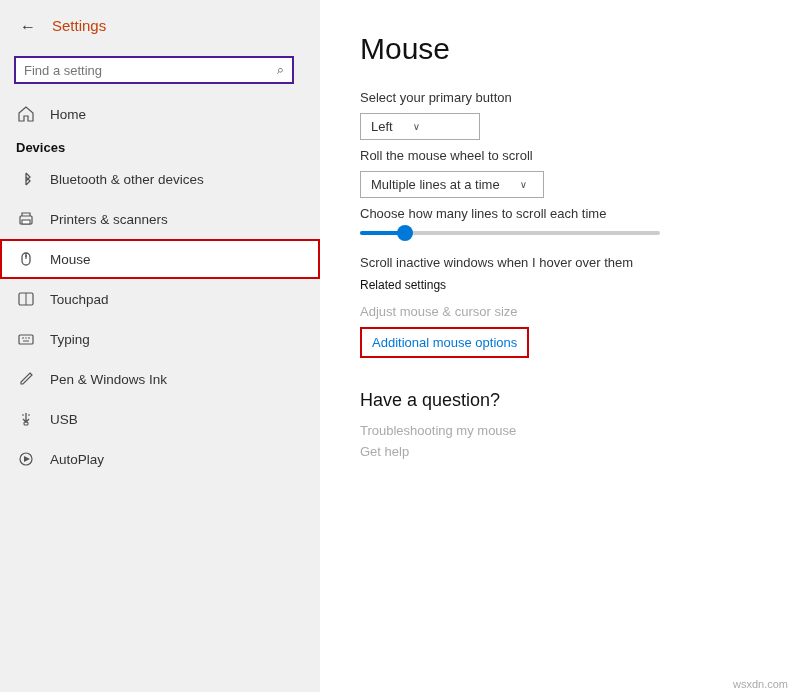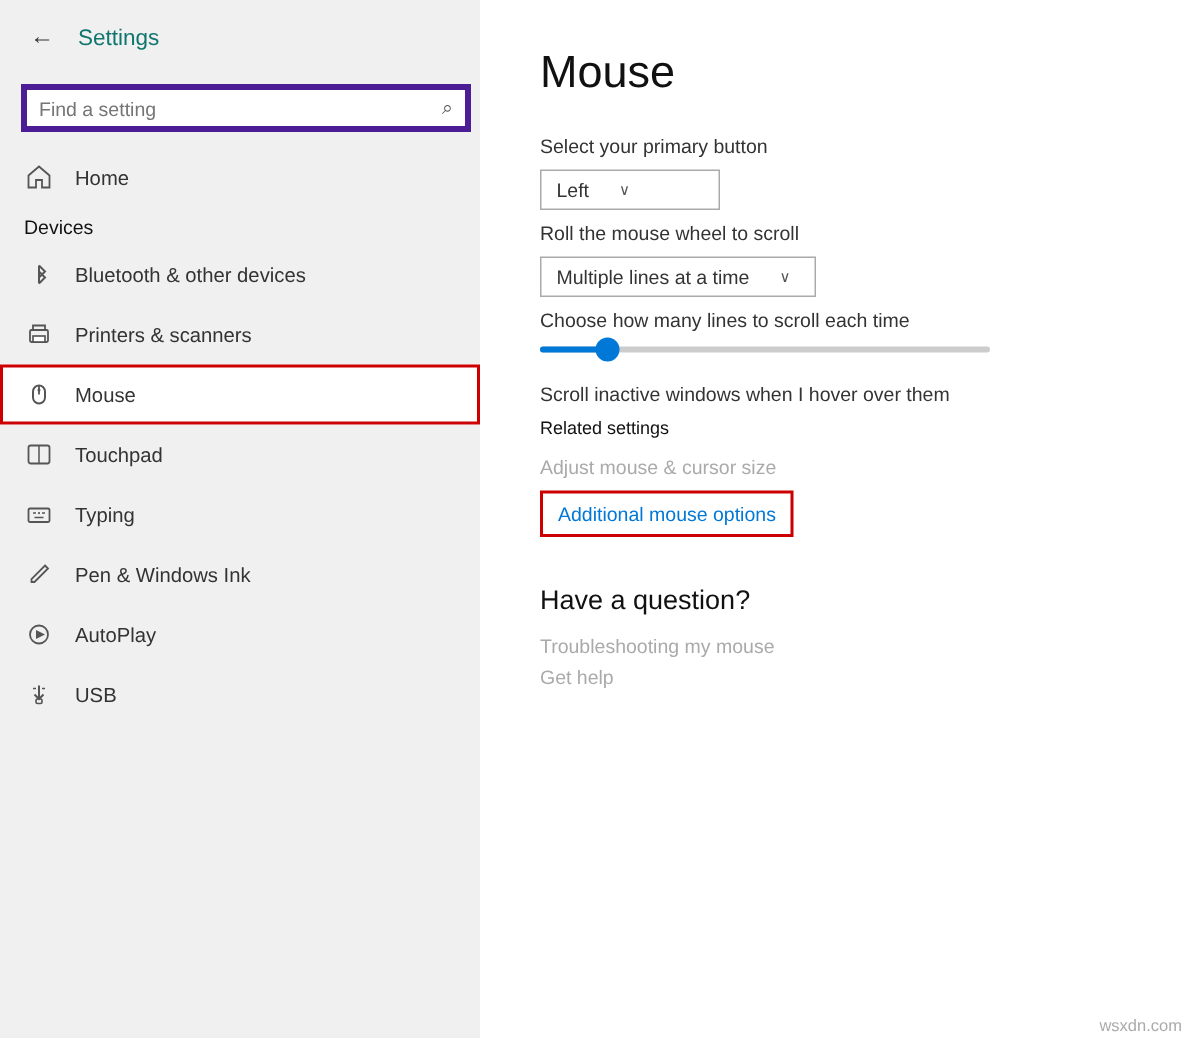--- a/index.html
+++ b/index.html
@@ -34,30 +34,30 @@
       background: none;
       border: none;
       cursor: pointer;
       font-size: 16px;
       color: #333;
       padding: 4px;
     }
 
     .sidebar-title {
       font-size: 15px;
-      color: #0f766e;
+      color: #c2410c;
       font-weight: 400;
     }
 
     .search-box {
-      margin: 6px 6px 10px 14px;
+      margin: 6px 26px 10px 14px;
       display: flex;
       align-items: center;
       background: #fff;
-      border: 4px solid #4c1d95;
+      border: 2px solid #4c1d95;
       padding: 4px 8px;
     }
 
     .search-box input {
       border: none;
       outline: none;
       font-size: 13px;
       color: #555;
       flex: 1;
       background: transparent;
@@ -66,21 +66,21 @@
     .search-icon-btn {
       background: none;
       border: none;
       cursor: pointer;
       color: #555;
       font-size: 13px;
     }
 
     .sidebar-section-label {
       font-size: 13px;
-      font-weight: 400;
+      font-weight: 700;
       color: #111;
       padding: 6px 16px 4px 16px;
     }
 
     .nav-item {
       display: flex;
       align-items: center;
       padding: 10px 16px;
       gap: 14px;
       cursor: pointer;
@@ -348,37 +348,37 @@
       <svg width="18" height="18" viewBox="0 0 18 18" fill="none">
         <path d="M13 3l2 2-9 9H4v-2L13 3z" stroke="#555" stroke-width="1.2" fill="none"></path>
       </svg>
     </span>
     <span>Pen &amp; Windows Ink</span>
   </div>
 
   <div class="nav-item">
     <span class="nav-icon">
       <svg width="18" height="18" viewBox="0 0 18 18" fill="none">
-        <circle cx="9" cy="9" r="6" stroke="#555" stroke-width="1.2"></circle>
-        <polygon points="7,6 13,9 7,12" fill="#555"></polygon>
-      </svg>
-    </span>
-    <span>AutoPlay</span>
-  </div>
-
-  <div class="nav-item">
-    <span class="nav-icon">
-      <svg width="18" height="18" viewBox="0 0 18 18" fill="none">
         <path d="M9 3v9M6 9l3 3 3-3" stroke="#555" stroke-width="1.3"></path>
         <rect x="7" y="12" width="4" height="3" rx="1" stroke="#555" stroke-width="1.1"></rect>
         <line x1="5" y1="5" x2="7" y2="5" stroke="#555" stroke-width="1"></line>
         <line x1="11" y1="5" x2="13" y2="5" stroke="#555" stroke-width="1"></line>
       </svg>
     </span>
     <span>USB</span>
+  </div>
+
+  <div class="nav-item">
+    <span class="nav-icon">
+      <svg width="18" height="18" viewBox="0 0 18 18" fill="none">
+        <circle cx="9" cy="9" r="6" stroke="#555" stroke-width="1.2"></circle>
+        <polygon points="7,6 13,9 7,12" fill="#555"></polygon>
+      </svg>
+    </span>
+    <span>AutoPlay</span>
   </div>
 </div>
 
 <div class="main-content">
   <h1 class="page-title">Mouse</h1>
 
   <div class="setting-label">Select your primary button</div>
   <div class="dropdown-select narrow">
     <span>Left</span>
     <span class="dropdown-chevron">∨</span>

